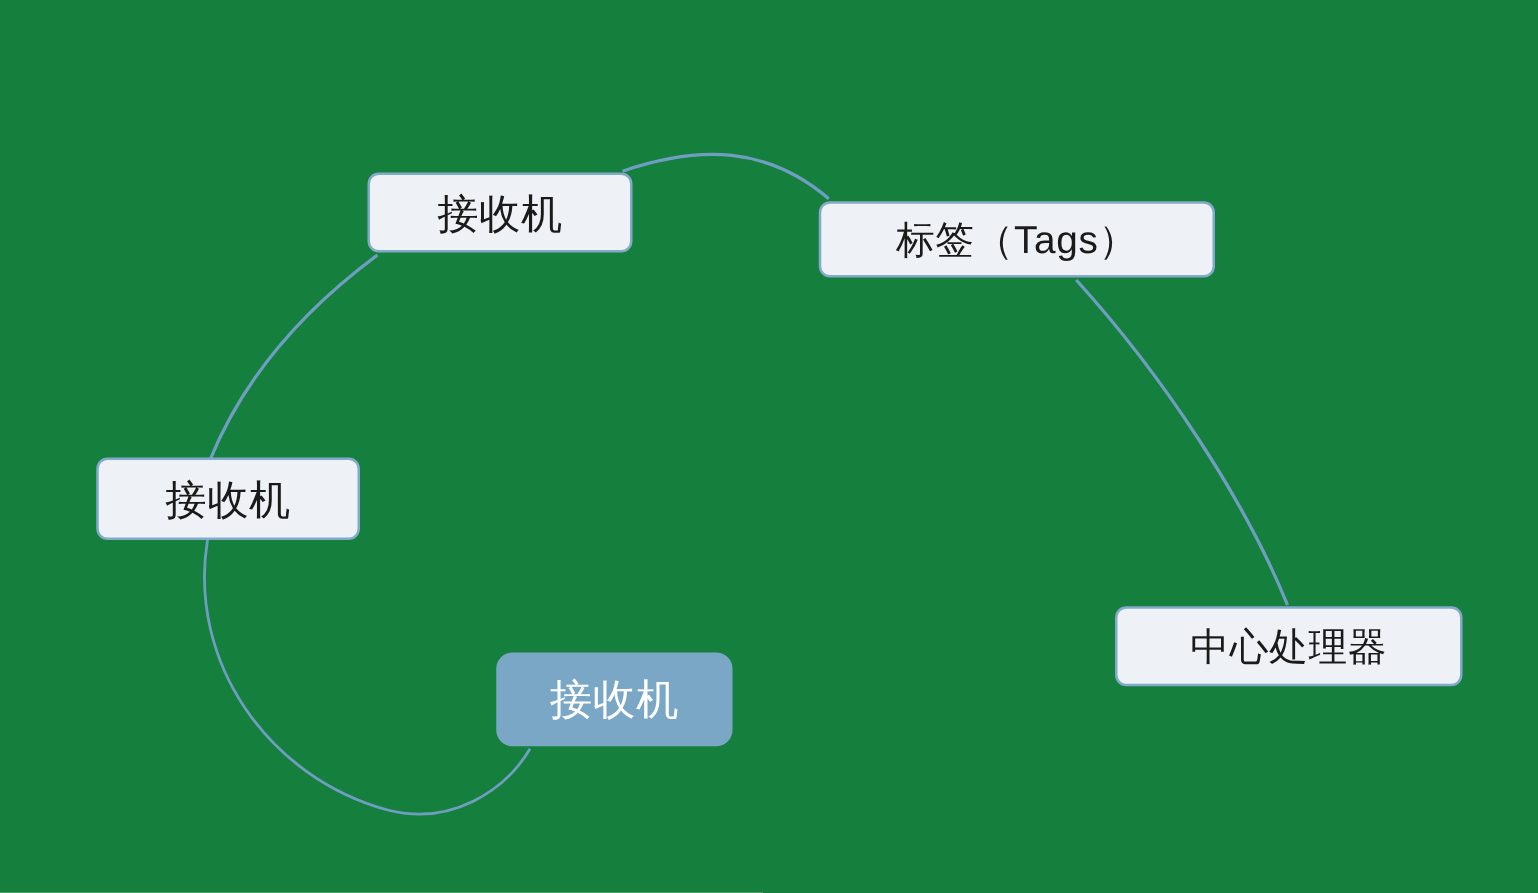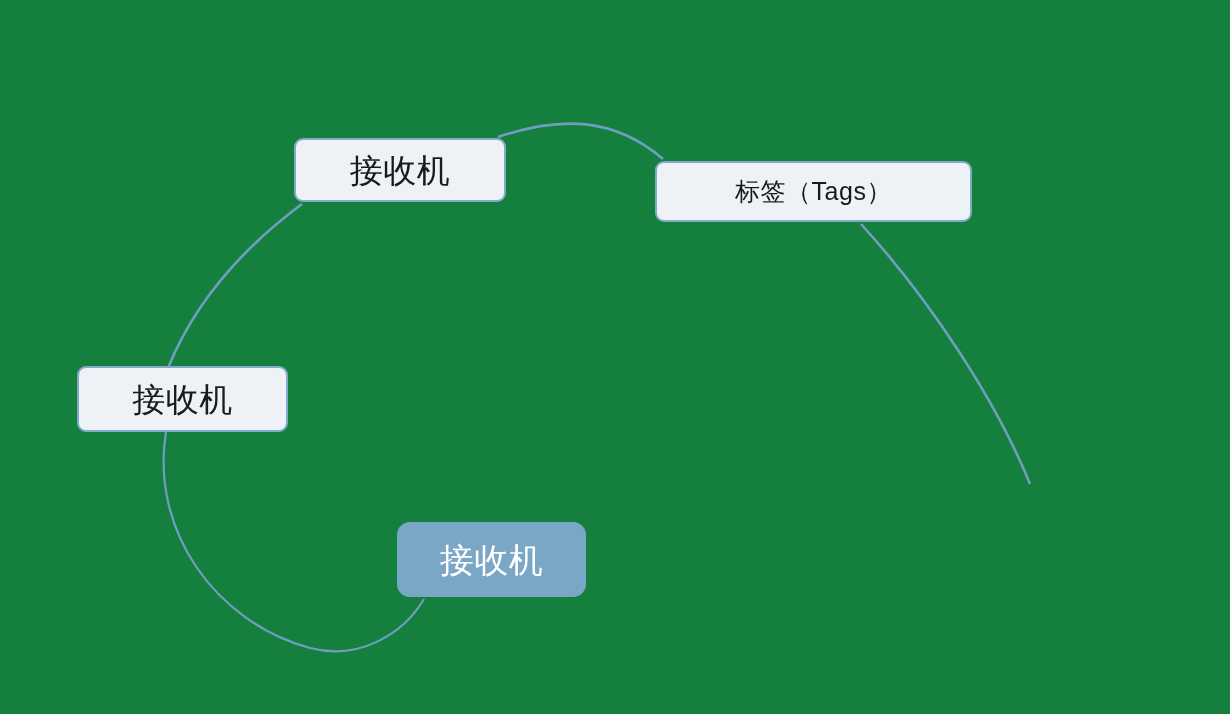--- a/index.html
+++ b/index.html
@@ -44,21 +44,21 @@
     border: 2px solid #7ba7c7;
     border-radius: 13px;
     color: #ffffff;
   }
   .node-label {
     line-height: 1;
     display: block;
   }
   
   #node-top        { left: 294px; top: 138px;  width: 212px; height: 64px;  font-size: 33px; }
-  #node-tags       { left: 655px; top: 161px;  width: 317px; height: 61px;  font-size: 25px; }
+  #node-tags       { left: 655px; top: 161px;  width: 317px; height: 61px;  font-size: 31px; }
   #node-left       { left: 77px;  top: 366px;  width: 211px; height: 66px;  font-size: 33px; }
   #node-processor  { left: 892px; top: 485px;  width: 278px; height: 64px;  font-size: 31px; }
   #node-selected   { left: 397px; top: 522px;  width: 189px; height: 75px;  font-size: 34px; }
 </style>
 </head>
 <body>
 
 <div id="canvas">
 
   <svg id="edges" viewBox="0 0 1230 714">
@@ -77,18 +77,21 @@
   </div>
 
   <div class="node" id="node-tags">
     <span class="node-label">标签（Tags）</span>
   </div>
 
   <div class="node" id="node-left">
     <span class="node-label">接收机</span>
   </div>
 
+  <div class="node" id="node-processor">
+    <span class="node-label">中心处理器</span>
+  </div>
 
   <div class="node selected" id="node-selected">
     <span class="node-label">接收机</span>
   </div>
 
 </div>
 
 </body></html>

